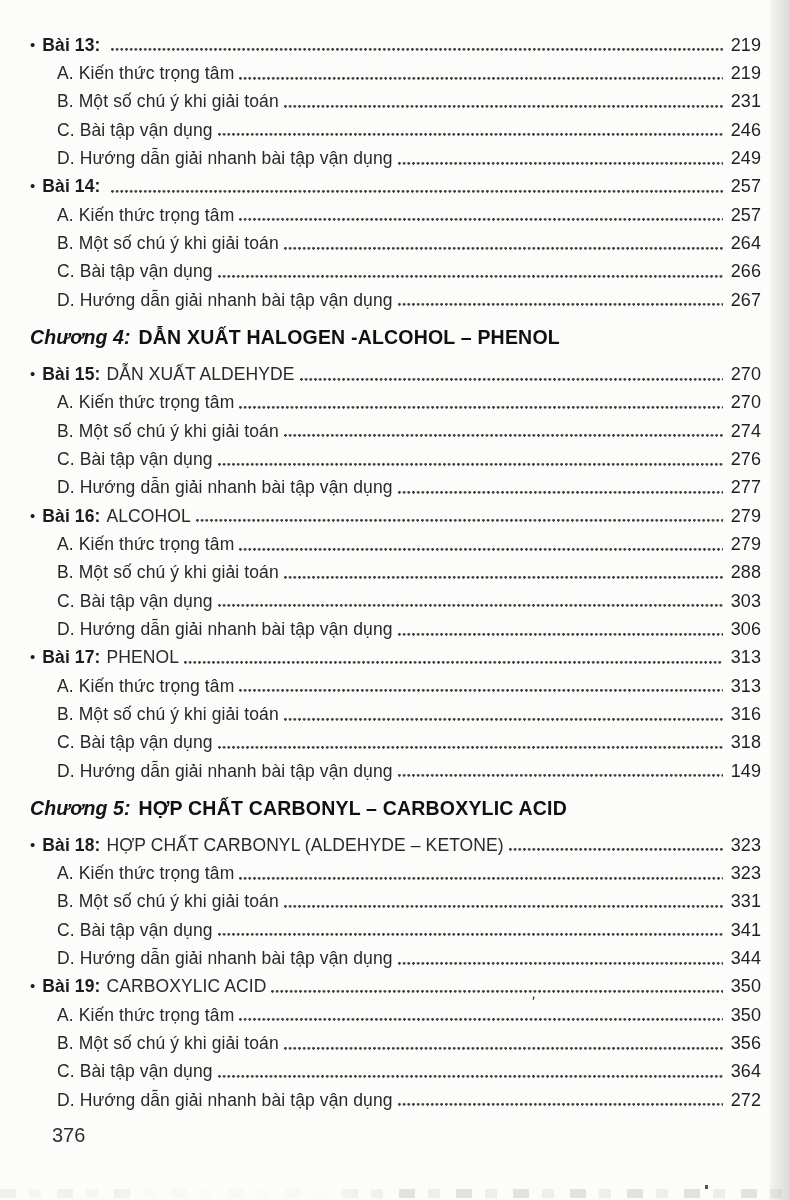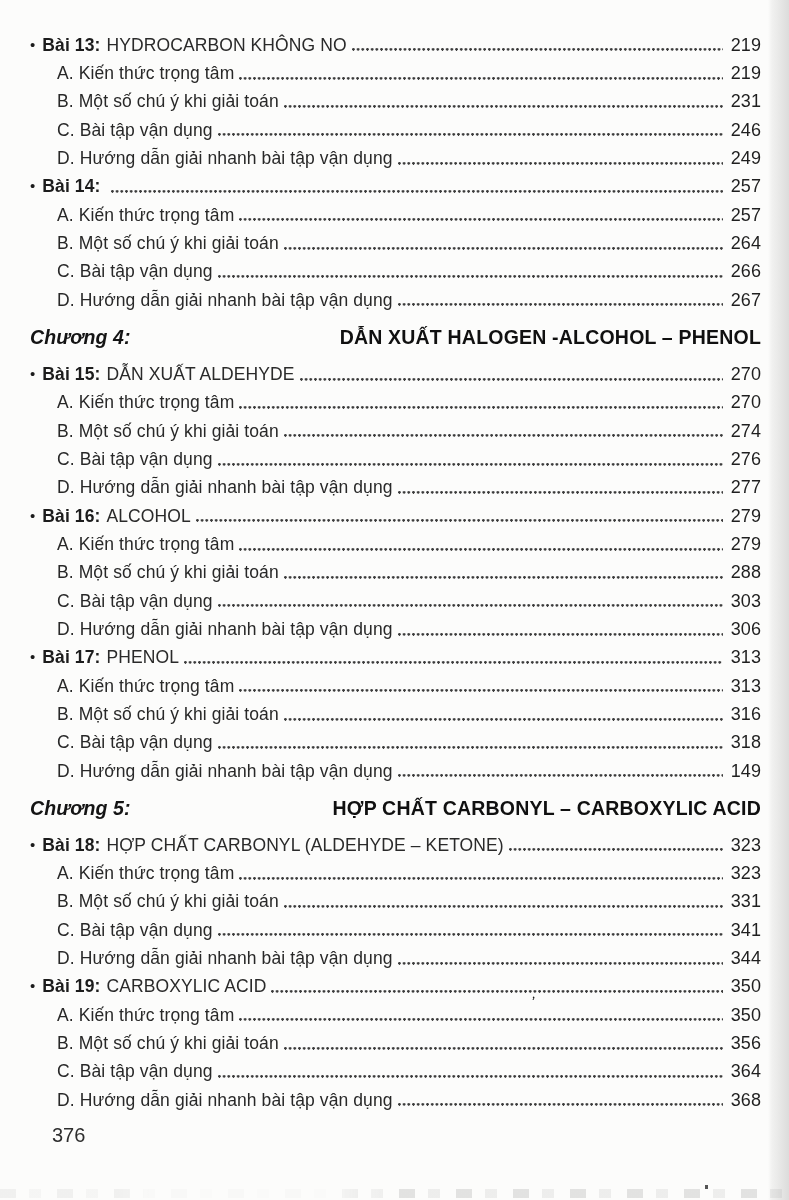--- a/index.html
+++ b/index.html
@@ -48,21 +48,21 @@
     background-repeat: repeat-x;
     background-position: left bottom;
   }
   .page-ref {
     min-width: 34px;
     text-align: right;
     font-size: 18px;
     color: #1f1f1f;
   }
   .row.chapter {
-    justify-content: space-between;
+    justify-content: flex-start;
     height: 28.35px;
     margin: 8.7px 0;
     font-size: 19.5px;
   }
   .ch-prefix {
     font-weight: 700;
     font-style: italic;
     margin-right: 8px;
     color: #141414;
   }
@@ -105,21 +105,20 @@
   }
 </style>
 </head>
 <body>
 
 <div class="page">
   <div class="toc" id="toc-root">
       <div class="row lesson">
         <span class="bullet">•</span>
         <span class="l-prefix">Bài 13:</span>
-        <span class="l-title">HYDROCARBON KHÔNG NO</span>
         <span class="leader"></span>
         <span class="page-ref">219</span>
       </div>
       <div class="row sub">
         <span class="s-label">A. Kiến thức trọng tâm</span>
         <span class="leader"></span>
         <span class="page-ref">219</span>
       </div>
       <div class="row sub">
         <span class="s-label">B. Một số chú ý khi giải toán</span>
@@ -296,20 +295,20 @@
         <span class="page-ref">356</span>
       </div>
       <div class="row sub">
         <span class="s-label">C. Bài tập vận dụng</span>
         <span class="leader"></span>
         <span class="page-ref">364</span>
       </div>
       <div class="row sub">
         <span class="s-label">D. Hướng dẫn giải nhanh bài tập vận dụng</span>
         <span class="leader"></span>
-        <span class="page-ref">368</span>
+        <span class="page-ref">272</span>
       </div>
     </div>
   <div class="footer-num">376</div>
   <span class="stray-mark">’</span>
   <div class="bottom-smudge"></div>
   <div class="speck"></div>
 </div>
 
 </body></html>

